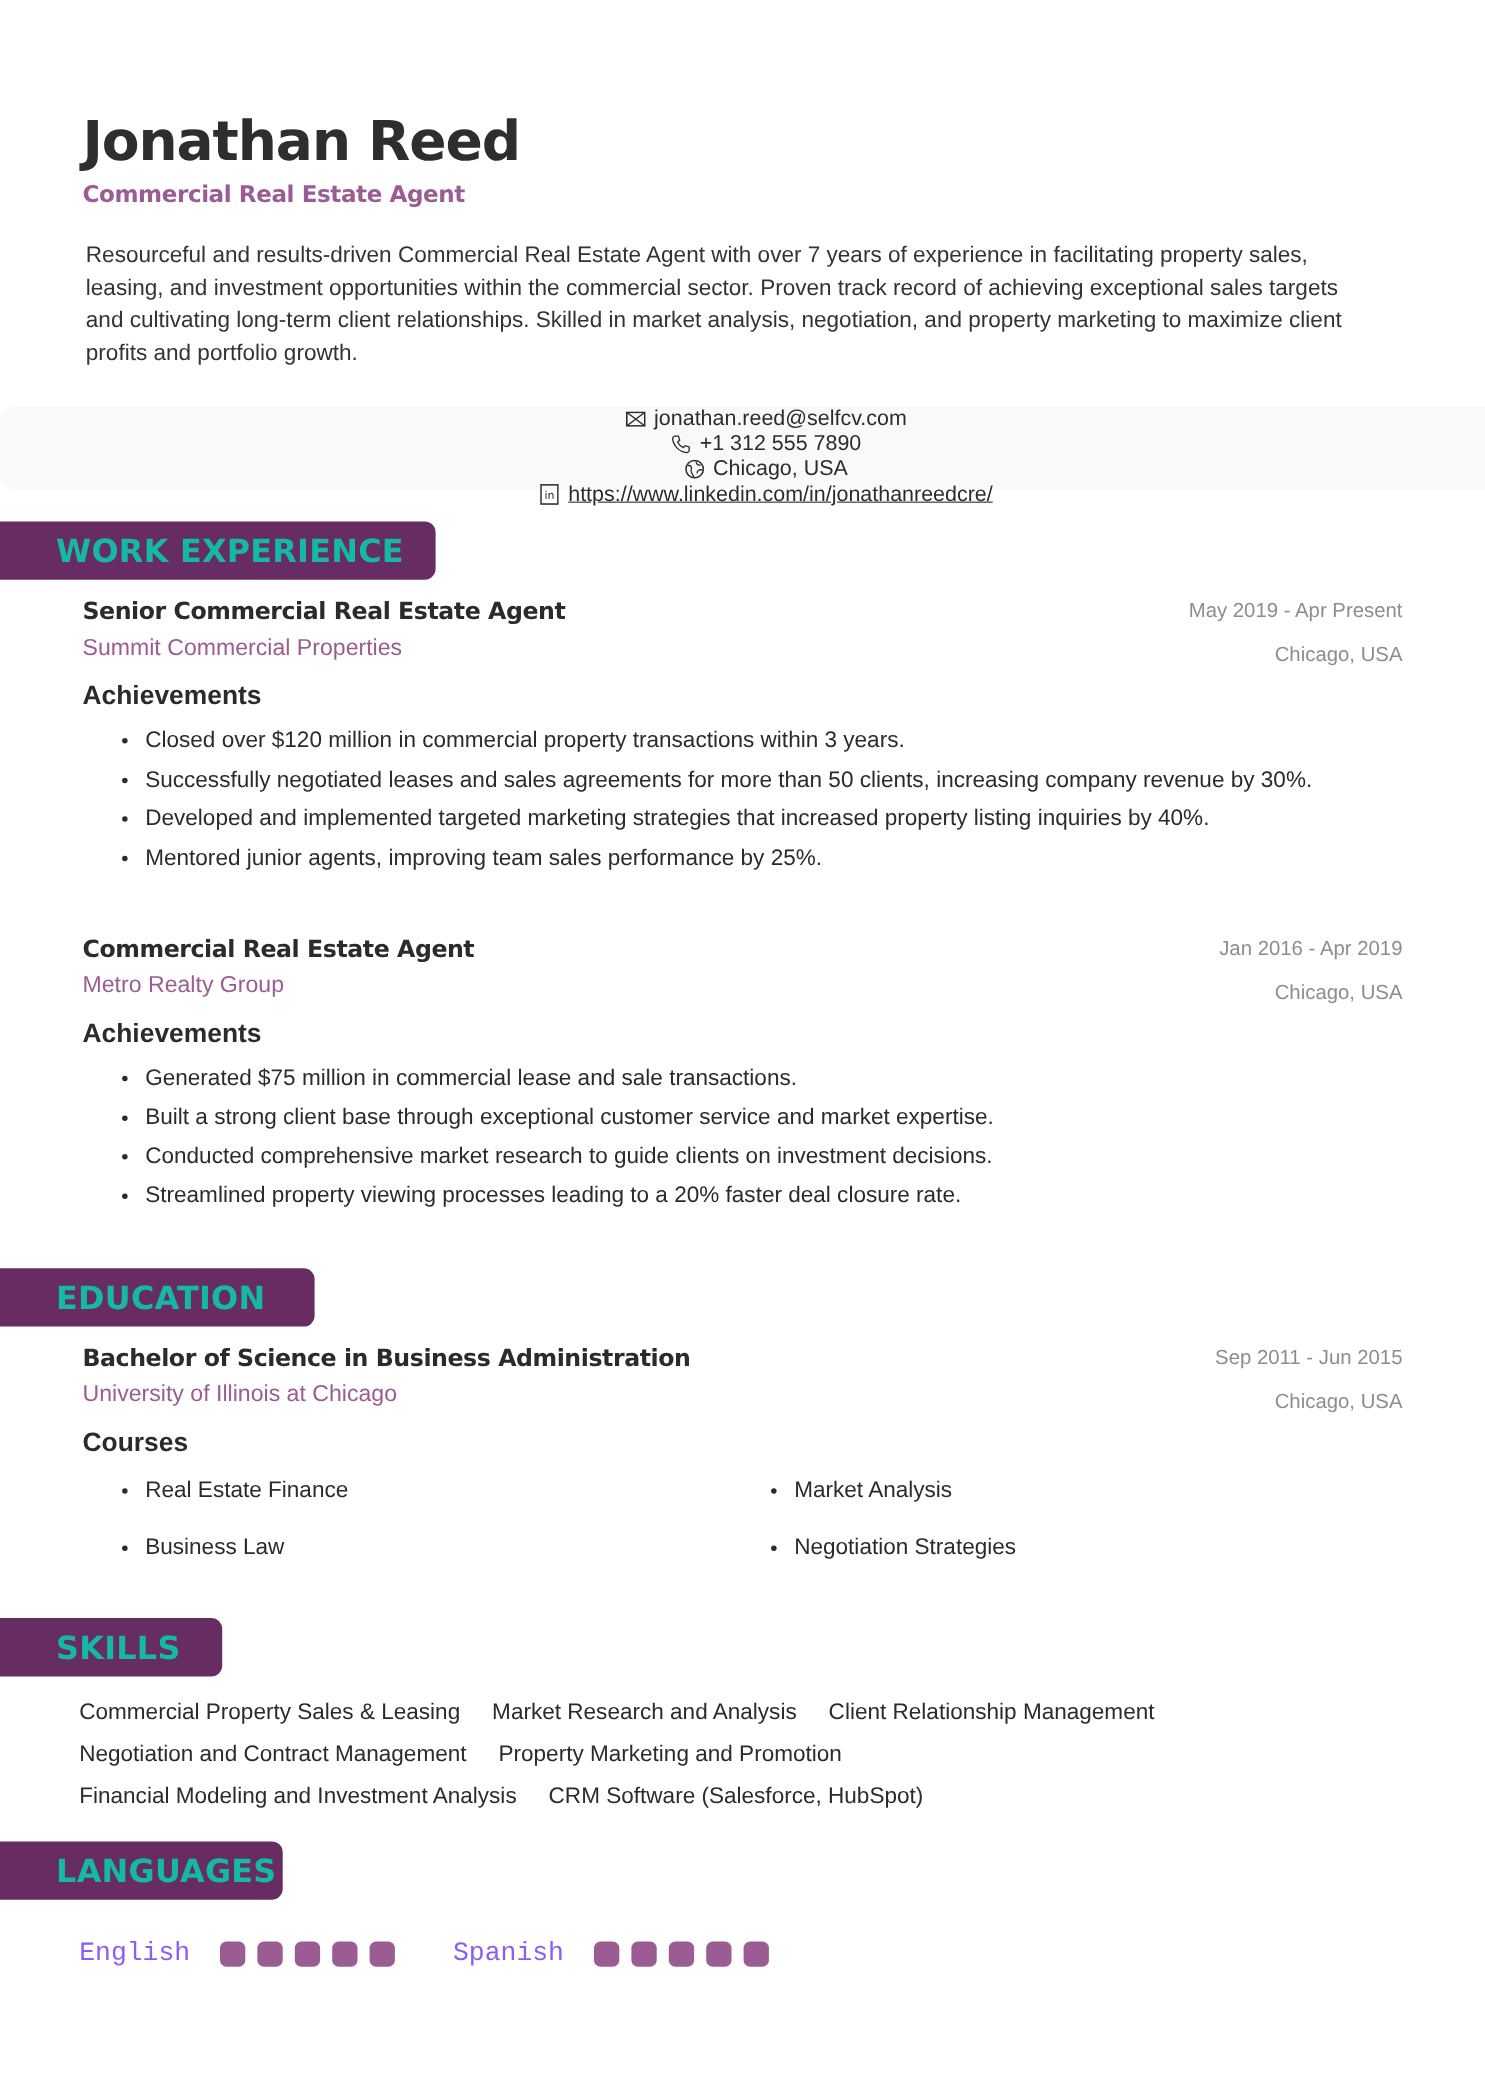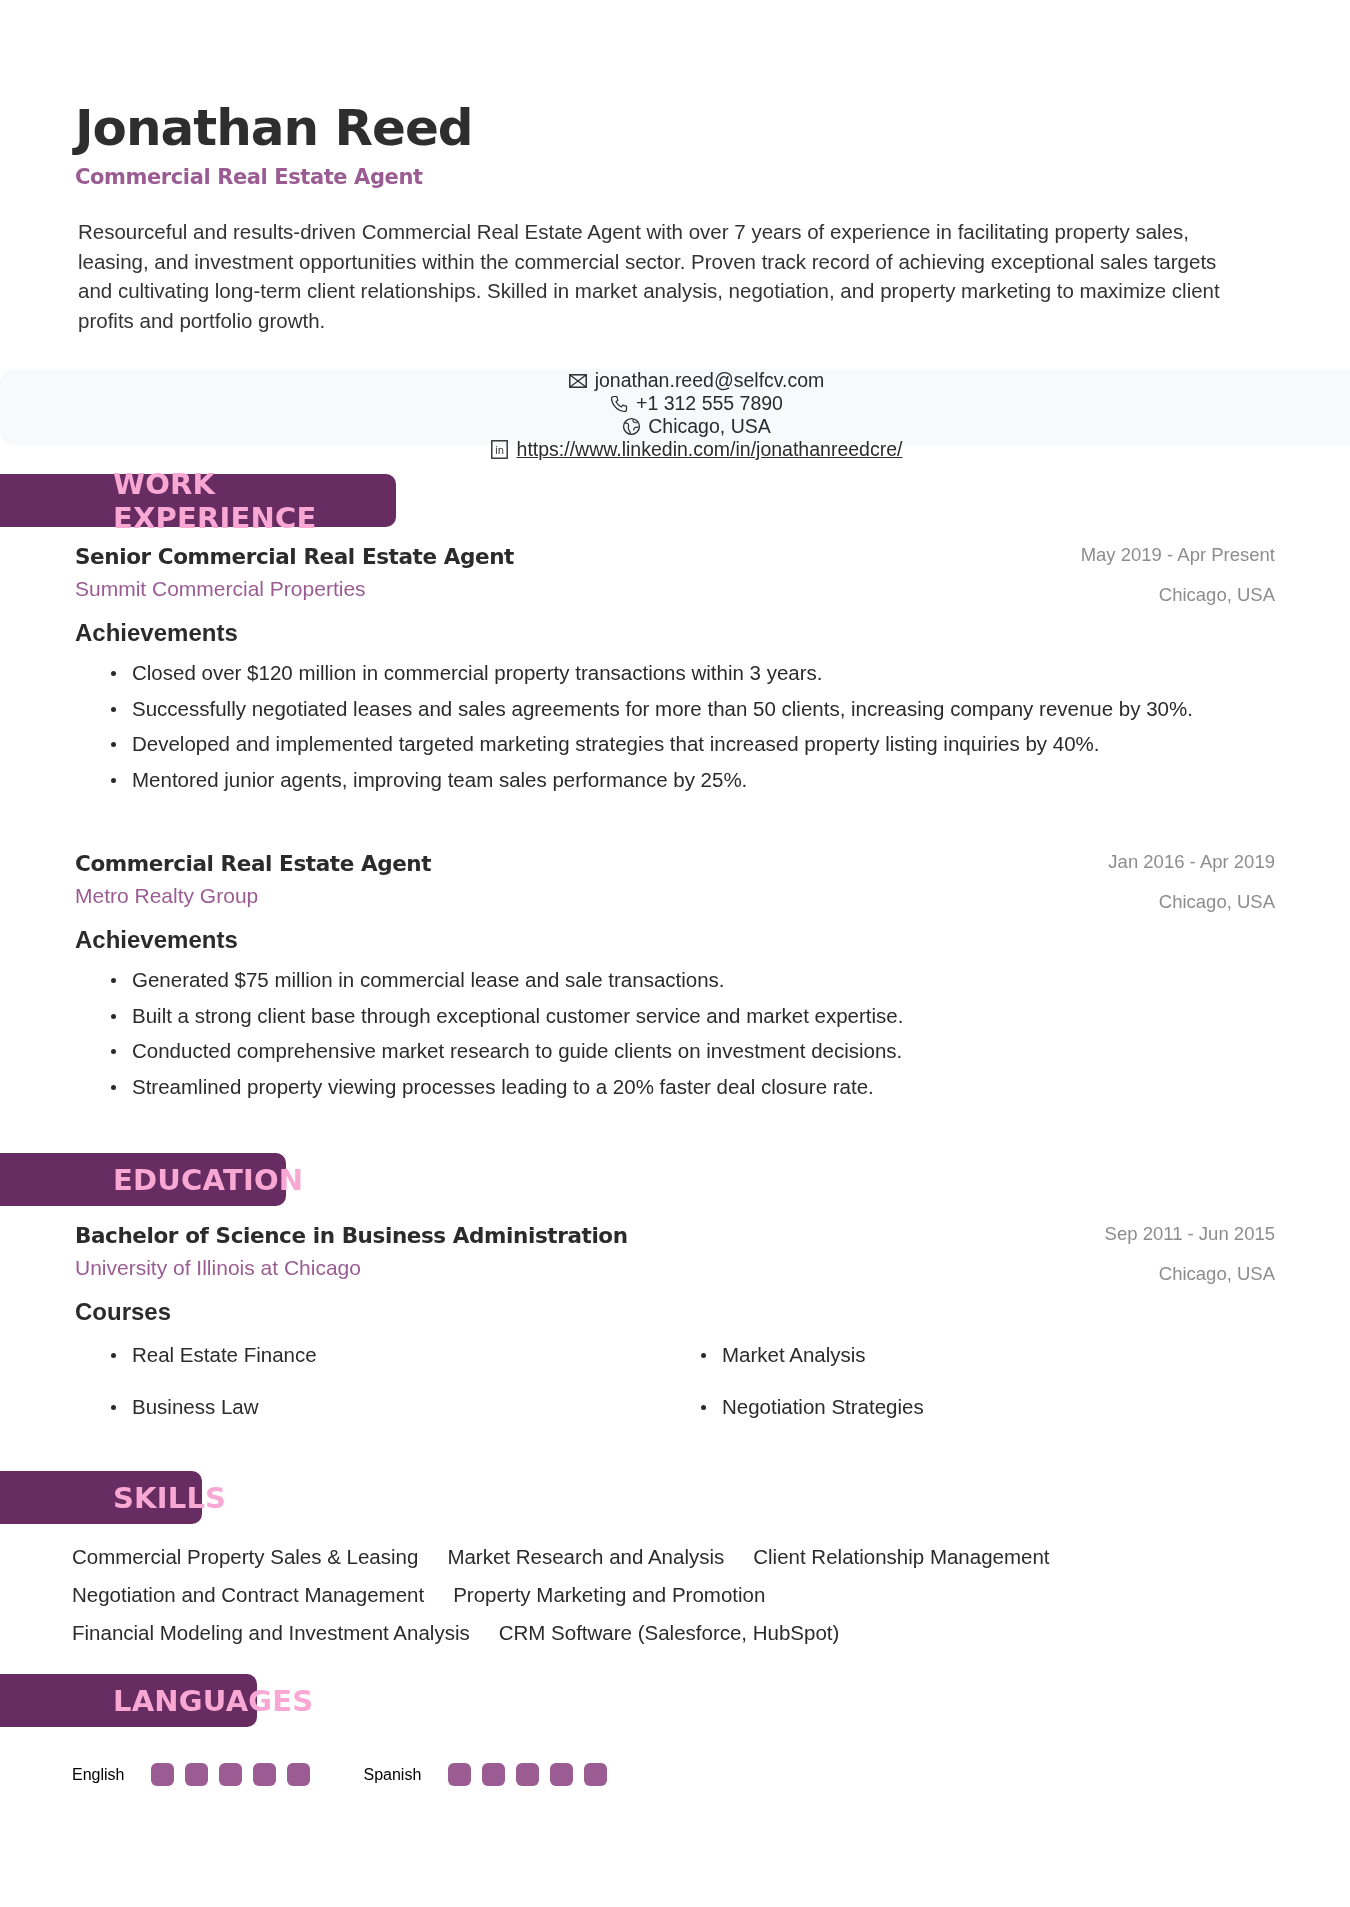--- a/index.html
+++ b/index.html
@@ -53,27 +53,27 @@
     width: 20px; height: 20px; margin-right: 7px;
     display: inline-flex; align-items: center; justify-content: center;
   }
   .contact-item a { color: #2b2b2b; text-decoration: underline; }
 
   .section-tab {
     position: absolute; left: 0;
     height: 53px;
     background: #672c61;
     border-radius: 0 10px 10px 0;
-    color: #f9a8d4;
+    color: #14b8a6;
     font-family: "DejaVu Sans", sans-serif;
     font-weight: bold;
     font-size: 29px;
     letter-spacing: 0.2px;
     display: flex; align-items: center;
-    padding-left: 113px;
+    padding-left: 51px;
   }
 
   .entry { position: absolute; left: 75px; width: 1200px; }
   .entry-title {
     font-family: "DejaVu Sans", sans-serif;
     font-weight: bold;
     font-size: 21.5px;
     letter-spacing: -0.4px;
     color: #2b2b2b;
   }
@@ -126,21 +126,21 @@
 
   .skills { position: absolute; left: 72px; top: 1512px; width: 1200px; }
   .skill-row { display: flex; height: 38px; align-items: center; }
   .skill { font-size: 20.5px; color: #2b2b2b; margin-right: 29px; }
 
   .languages {
     position: absolute; left: 72px; top: 1737px;
     display: flex; align-items: center;
   }
   .lang { display: flex; align-items: center; margin-right: 42px; }
-  .lang-name { font-size: 16px; color: #000000; margin-right: 27px; }
+  .lang-name { font-size: 24px; color: #8b5cf6; margin-right: 27px; font-family: Liberation Mono, monospace; }
   .dots { display: flex; }
   .dot {
     width: 23px; height: 23px; border-radius: 6px;
     background: #9a5c93; margin-right: 11px;
   }
 </style>
 </head>
 <body>
 
 <div class="page">

